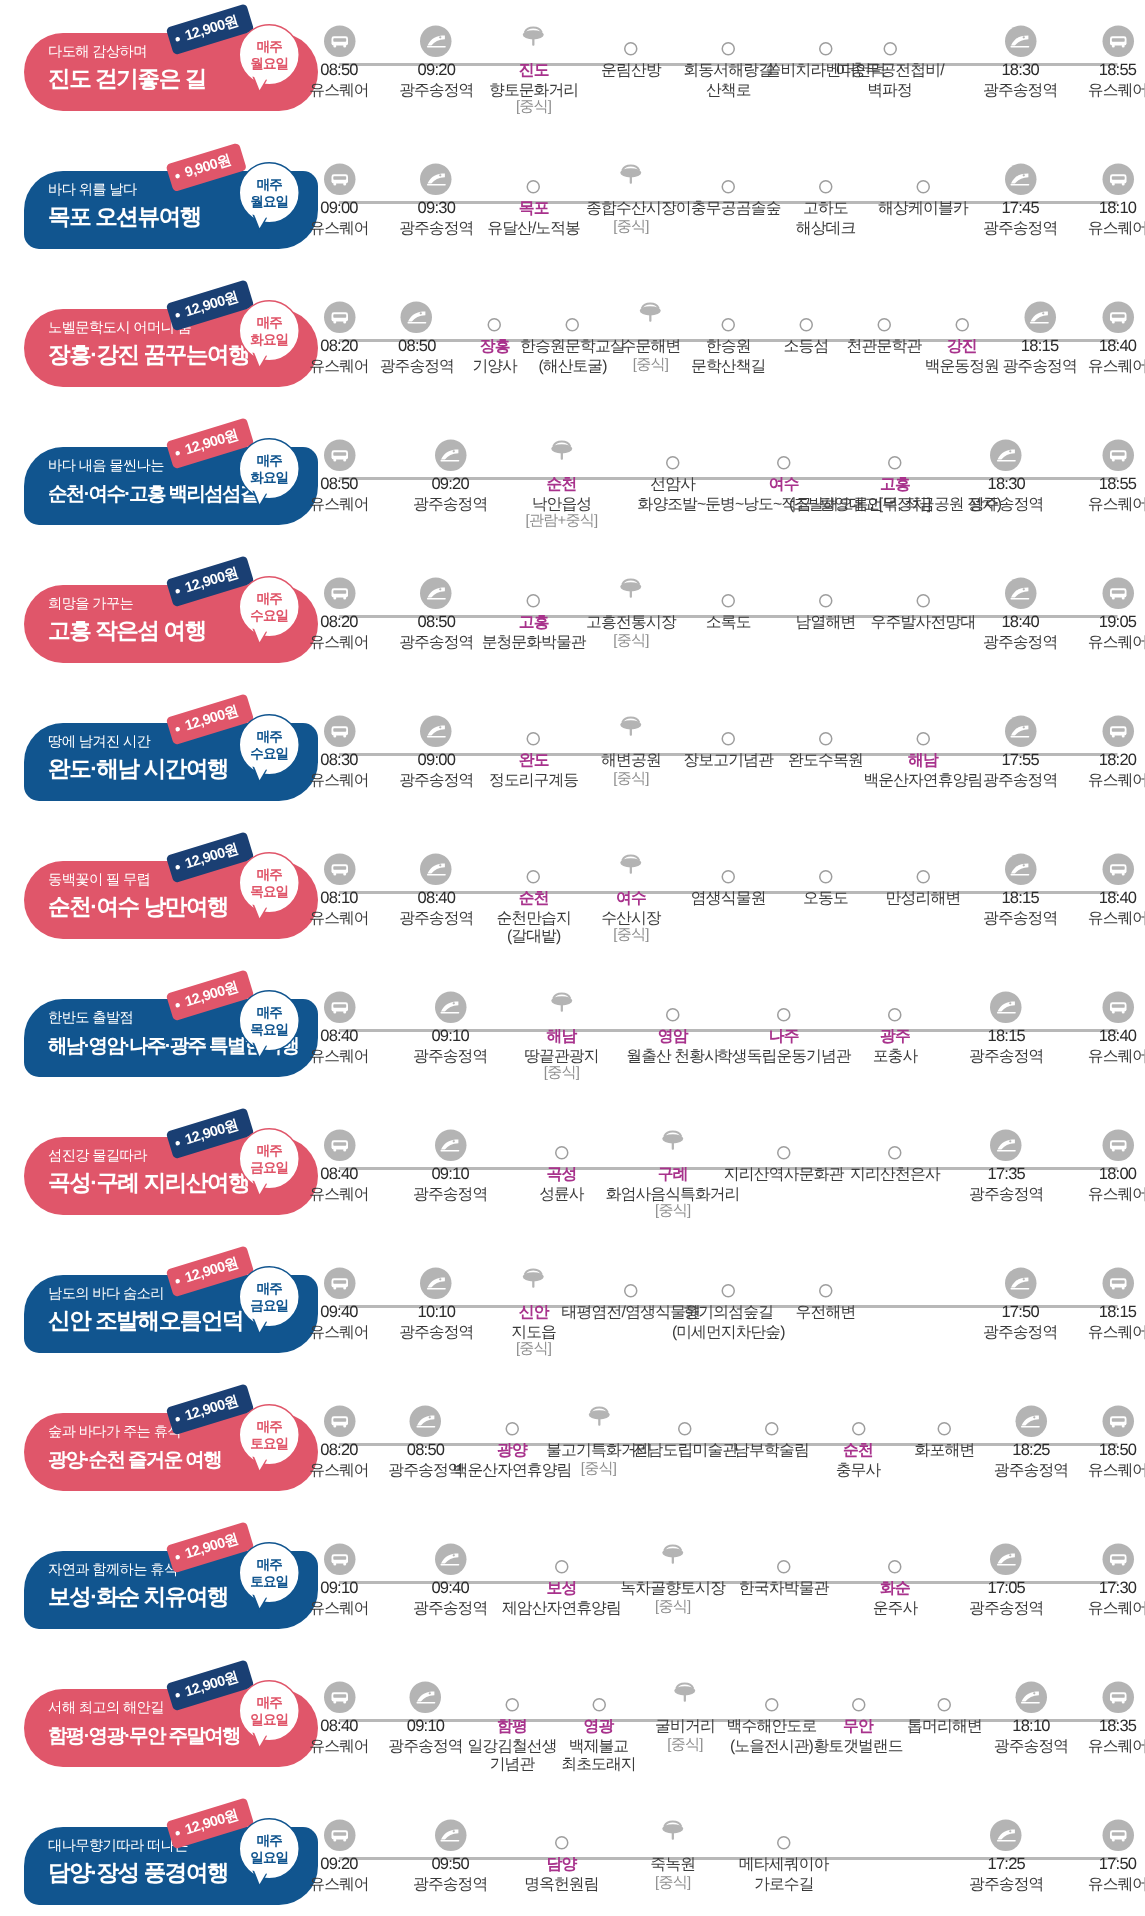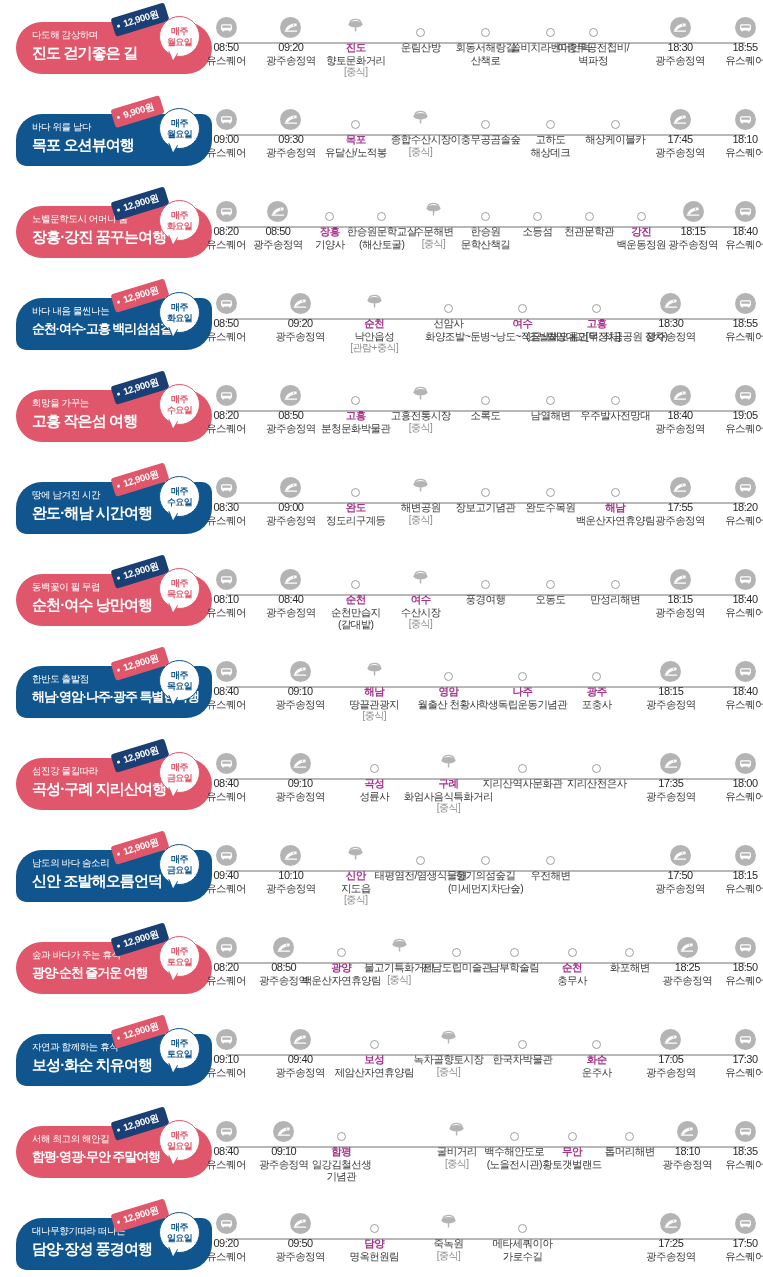--- a/index.html
+++ b/index.html
@@ -931,21 +931,21 @@
               </svg></div>
           </div>
           <div class="label hl">여수</div>
           <div class="sub">수산시장</div>
           <div class="meal">[중식]</div>
         </div>
         <div class="stop" style="left: 277.5px;">
           <div class="marker">
             <div class="dot"></div>
           </div>
-          <div class="label">풍경여행</div>
+          <div class="label">염생식물원</div>
         </div>
         <div class="stop" style="left: 342.375px;">
           <div class="marker">
             <div class="dot"></div>
           </div>
           <div class="label">오동도</div>
         </div>
         <div class="stop" style="left: 407.25px;">
           <div class="marker">
             <div class="dot"></div>
@@ -1542,20 +1542,28 @@
           <div class="sub">광주송정역</div>
         </div>
         <div class="stop" style="left: 133.333px;">
           <div class="marker">
             <div class="dot"></div>
           </div>
           <div class="label hl">함평</div>
           <div class="sub">일강김철선생</div>
           <div class="sub">기념관</div>
         </div>
+        <div class="stop" style="left: 191px;">
+          <div class="marker">
+            <div class="dot"></div>
+          </div>
+          <div class="label hl">영광</div>
+          <div class="sub">백제불교</div>
+          <div class="sub">최초도래지</div>
+        </div>
         <div class="stop" style="left: 248.667px;">
           <div class="marker">
             <div class="food-ic"><svg width="17" height="17" viewBox="0 0 17 17">
                 <ellipse cx="8.5" cy="7.2" rx="7" ry="3.1" fill="#b4b4b4"></ellipse>
                 <rect x="7.8" y="7" width="1.5" height="7.5" rx="0.6" fill="#b4b4b4"></rect>
                 <path d="M3 5.2 C4 3 6.2 2.3 8.5 2.3 C10.8 2.3 13 3 14 5.2" stroke="#b4b4b4" stroke-width="1.3" fill="none" stroke-linecap="round"></path>
               </svg></div>
           </div>
           <div class="label">굴비거리</div>
           <div class="meal">[중식]</div>

